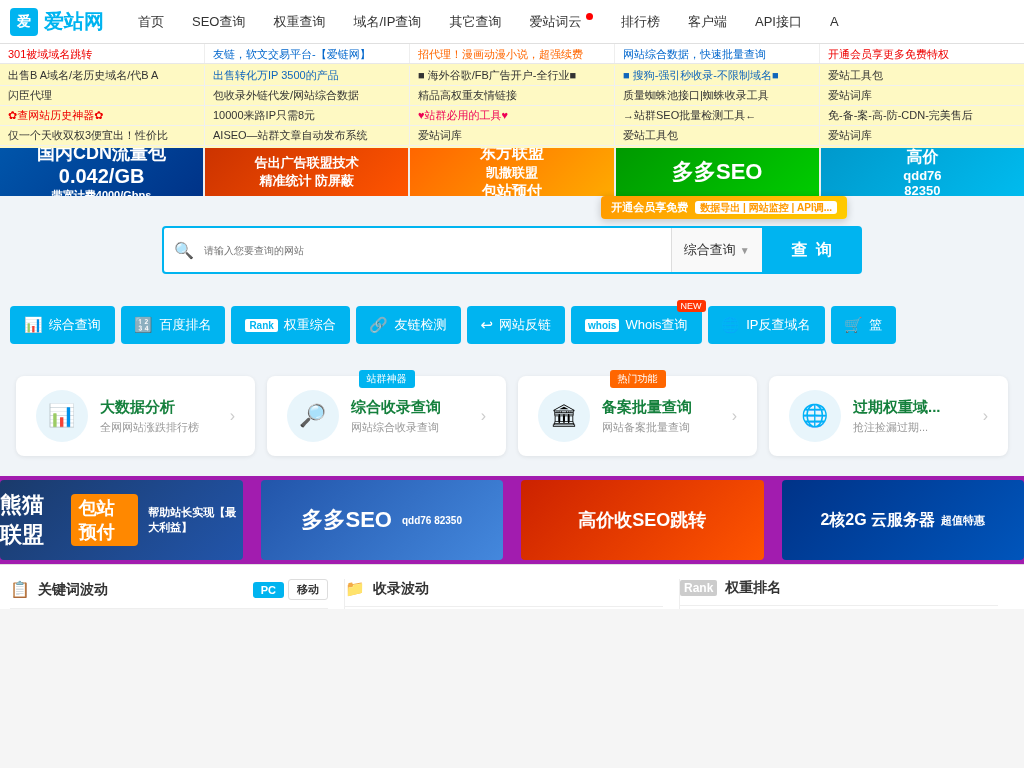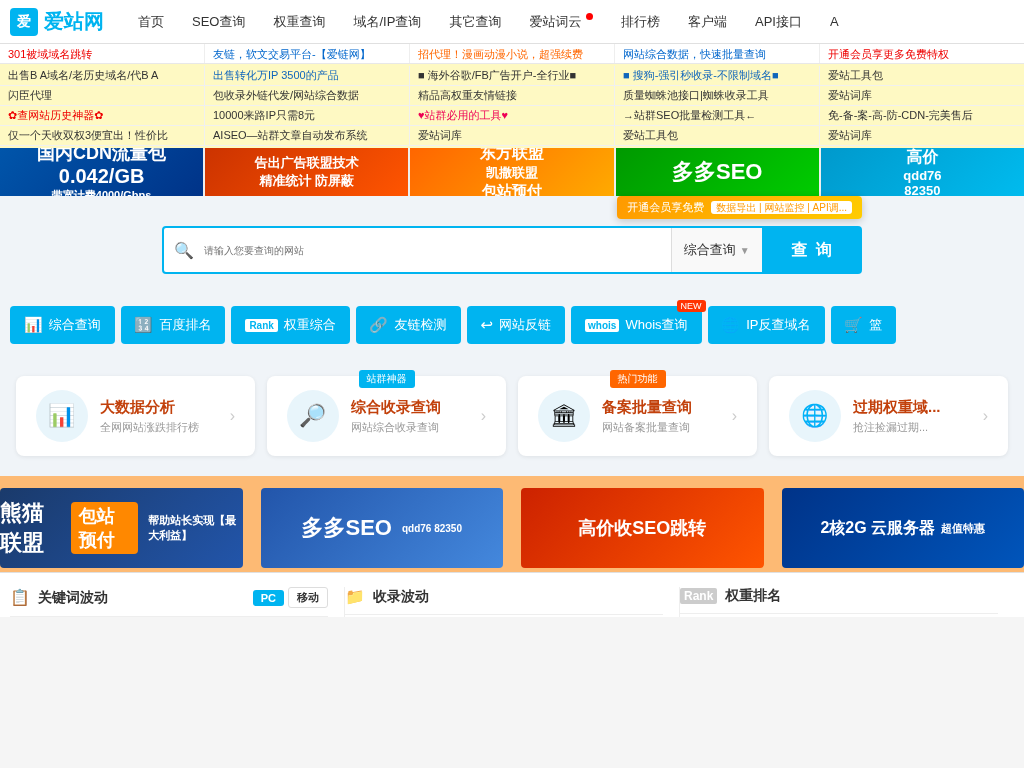--- a/index.html
+++ b/index.html
@@ -188,26 +188,26 @@
       padding: 0 28px;
       font-size: 16px;
       cursor: pointer;
       height: 48px;
       border-radius: 0 4px 4px 0;
       font-weight: bold;
       letter-spacing: 2px;
     }
     .member-promo {
       position: absolute;
-      right: 0;
+      right: 15px;
       top: -30px;
       background: linear-gradient(135deg, #ff9900, #ffcc00);
       color: #fff;
       font-size: 11px;
-      font-weight: normal;
+      font-weight: bold;
       padding: 4px 10px;
       border-radius: 4px;
       white-space: nowrap;
       box-shadow: 0 2px 8px rgba(0,0,0,0.2);
       margin-left: 8px;
     }
 
     
     .tool-buttons {
       display: flex;
@@ -267,21 +267,21 @@
     .feature-card .card-icon-wrap {
       width: 52px; height: 52px;
       border-radius: 50%;
       background: #e8f5fb;
       display: flex; align-items: center; justify-content: center;
       margin-right: 12px;
       font-size: 22px;
       flex-shrink: 0;
     }
     .feature-card .card-text { flex: 1; }
-    .feature-card .card-title { font-size: 15px; color: #c2410c; font-weight: bold; }
+    .feature-card .card-title { font-size: 15px; color: #15803d; font-weight: bold; }
     .feature-card .card-sub { font-size: 11px; color: #999; margin-top: 3px; }
     .feature-card .card-arrow {
       color: #ccc; font-size: 16px; margin-left: 8px;
     }
     .feature-card .card-badge {
       position: absolute;
       top: -6px;
       left: 50%;
       transform: translateX(-50%);
       background: #00b4f0;
@@ -292,22 +292,22 @@
       white-space: nowrap;
     }
     .feature-card .card-badge.hot {
       background: #ff6600;
     }
 
     
     .bottom-banners {
       display: flex;
       gap: 18px;
-      padding: 12px 0 4px;
-      background: #fdba74;
+      padding: 4px 0 4px;
+      background: #a21caf;
     }
     .bottom-banner {
       flex: 1;
       height: 80px;
       border-radius: 4px;
       overflow: hidden;
       display: flex; align-items: center; justify-content: center;
       font-size: 13px; font-weight: bold; color: #fff;
     }
     .bb1 { background: linear-gradient(135deg, #1a3a6b, #2255aa); }

